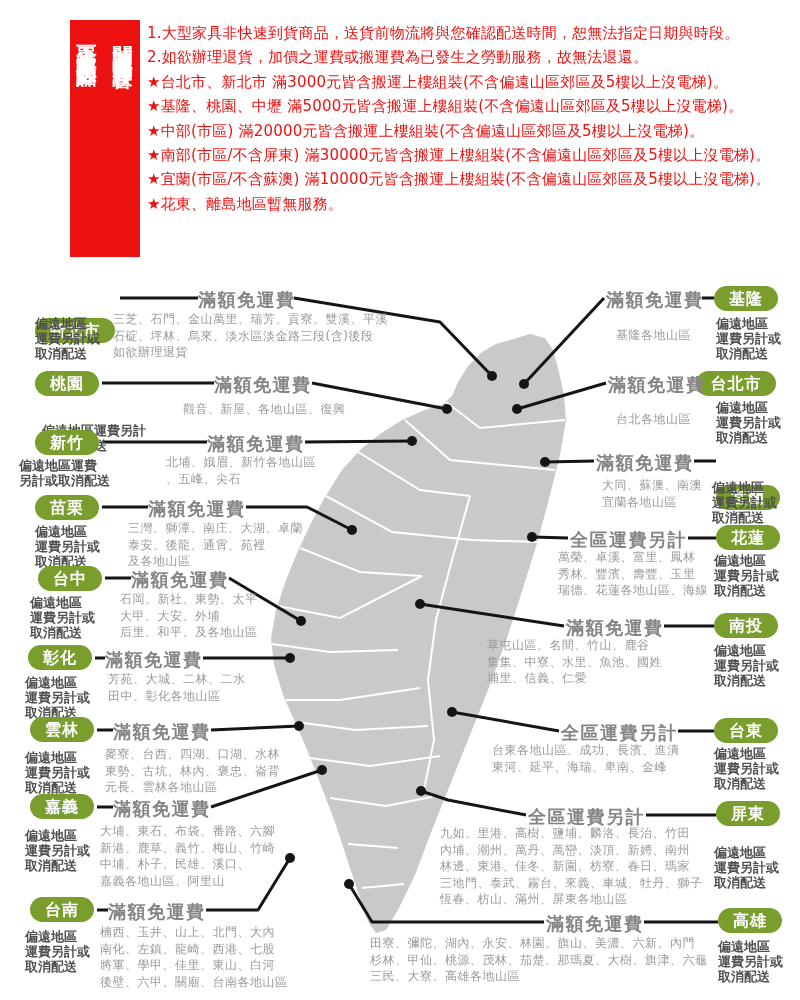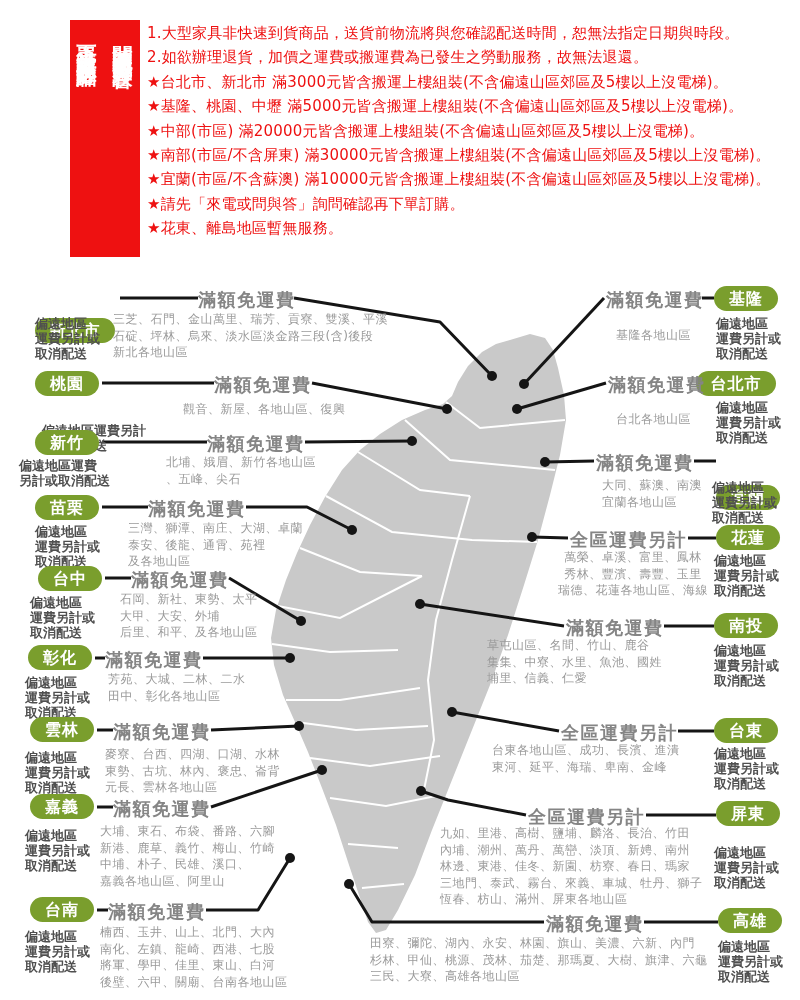--- a/index.html
+++ b/index.html
@@ -35,21 +35,20 @@
   </div>
 
   <div class="notice-lines">
     <div class="nline">1.大型家具非快速到貨商品，送貨前物流將與您確認配送時間，恕無法指定日期與時段。</div>
     <div class="nline">2.如欲辦理退貨，加價之運費或搬運費為已發生之勞動服務，故無法退還。</div>
     <div class="nline">★台北市、新北市 滿3000元皆含搬運上樓組裝(不含偏遠山區郊區及5樓以上沒電梯)。</div>
     <div class="nline">★基隆、桃園、中壢 滿5000元皆含搬運上樓組裝(不含偏遠山區郊區及5樓以上沒電梯)。</div>
     <div class="nline">★中部(市區)  滿20000元皆含搬運上樓組裝(不含偏遠山區郊區及5樓以上沒電梯)。</div>
     <div class="nline">★南部(市區/不含屏東)  滿30000元皆含搬運上樓組裝(不含偏遠山區郊區及5樓以上沒電梯)。</div>
     <div class="nline">★宜蘭(市區/不含蘇澳)  滿10000元皆含搬運上樓組裝(不含偏遠山區郊區及5樓以上沒電梯)。</div>
-    <div class="nline">★請先「來電或問與答」詢問確認再下單訂購。</div>
     <div class="nline">★花東、離島地區暫無服務。</div>
   </div>
 
   <svg id="map-svg" width="800" height="1000" viewBox="0 0 800 1000">
     <path fill="#c9c9c9" d="M510,340 L530,334 L545,338 L553,350 L558,368 L564,395 L566,420 L560,455 L550,495
          L538,540 L524,585 L508,635 L490,685 L470,735 L450,785 L432,830 L415,875 L398,910
          L386,930 L376,933 L368,922 L360,898 L348,862 L336,825 L322,788 L308,752 L295,722
          L283,695 L274,665 L271,638 L276,610 L286,580 L297,553 L310,525 L325,497 L342,470
          L360,450 L380,434 L402,420 L425,410 L443,404 L452,396 L458,382 L468,366 L482,352
          L496,344 Z"></path>
@@ -130,21 +129,21 @@
       <div class="pill" style="left: 35px; top: 286px; width: 80px; margin-top: 32px;">新北市</div>
       <div class="fee" style="left: 198px; top: 288px;">滿額免運費</div>
       <div class="note" style="left: 35px; top: 316px;">
         <div>偏遠地區</div>
         <div>運費另計或</div>
         <div>取消配送</div>
       </div>
       <div class="areas" style="left: 113px; top: 311px;">
         <div>三芝、石門、金山萬里、瑞芳、貢寮、雙溪、平溪</div>
         <div>石碇、坪林、烏來、淡水區淡金路三段(含)後段</div>
-        <div>新北各地山區</div>
+        <div>如欲辦理退貨</div>
       </div>
       <div class="pill" style="left: 35px; top: 371px; width: 64px;">桃園</div>
       <div class="fee" style="left: 214px; top: 373px;">滿額免運費</div>
       <div class="note" style="left: 42px; top: 399px; margin-top: 24px;">
         <div>偏遠地區運費另計</div>
         <div>或取消配送</div>
       </div>
       <div class="areas" style="left: 183px; top: 401px;">
         <div>觀音、新屋、各地山區、復興</div>
       </div>
@@ -262,21 +261,21 @@
         <div>大同、蘇澳、南澳</div>
         <div>宜蘭各地山區</div>
       </div>
       <div class="pill" style="left: 716px; top: 525px; width: 64px;">花蓮</div>
       <div class="fee" style="left: 570px; top: 528px;">全區運費另計</div>
       <div class="note" style="left: 714px; top: 553px;">
         <div>偏遠地區</div>
         <div>運費另計或</div>
         <div>取消配送</div>
       </div>
-      <div class="areas" style="left: 558px; top: 549px; text-align: center;">
+      <div class="areas" style="left: 558px; top: 549px;">
         <div>萬榮、卓溪、富里、鳳林</div>
         <div>秀林、豐濱、壽豐、玉里</div>
         <div>瑞德、花蓮各地山區、海線</div>
       </div>
       <div class="pill" style="left: 714px; top: 613px; width: 64px;">南投</div>
       <div class="fee" style="left: 566px; top: 616px;">滿額免運費</div>
       <div class="note" style="left: 714px; top: 643px;">
         <div>偏遠地區</div>
         <div>運費另計或</div>
         <div>取消配送</div>

